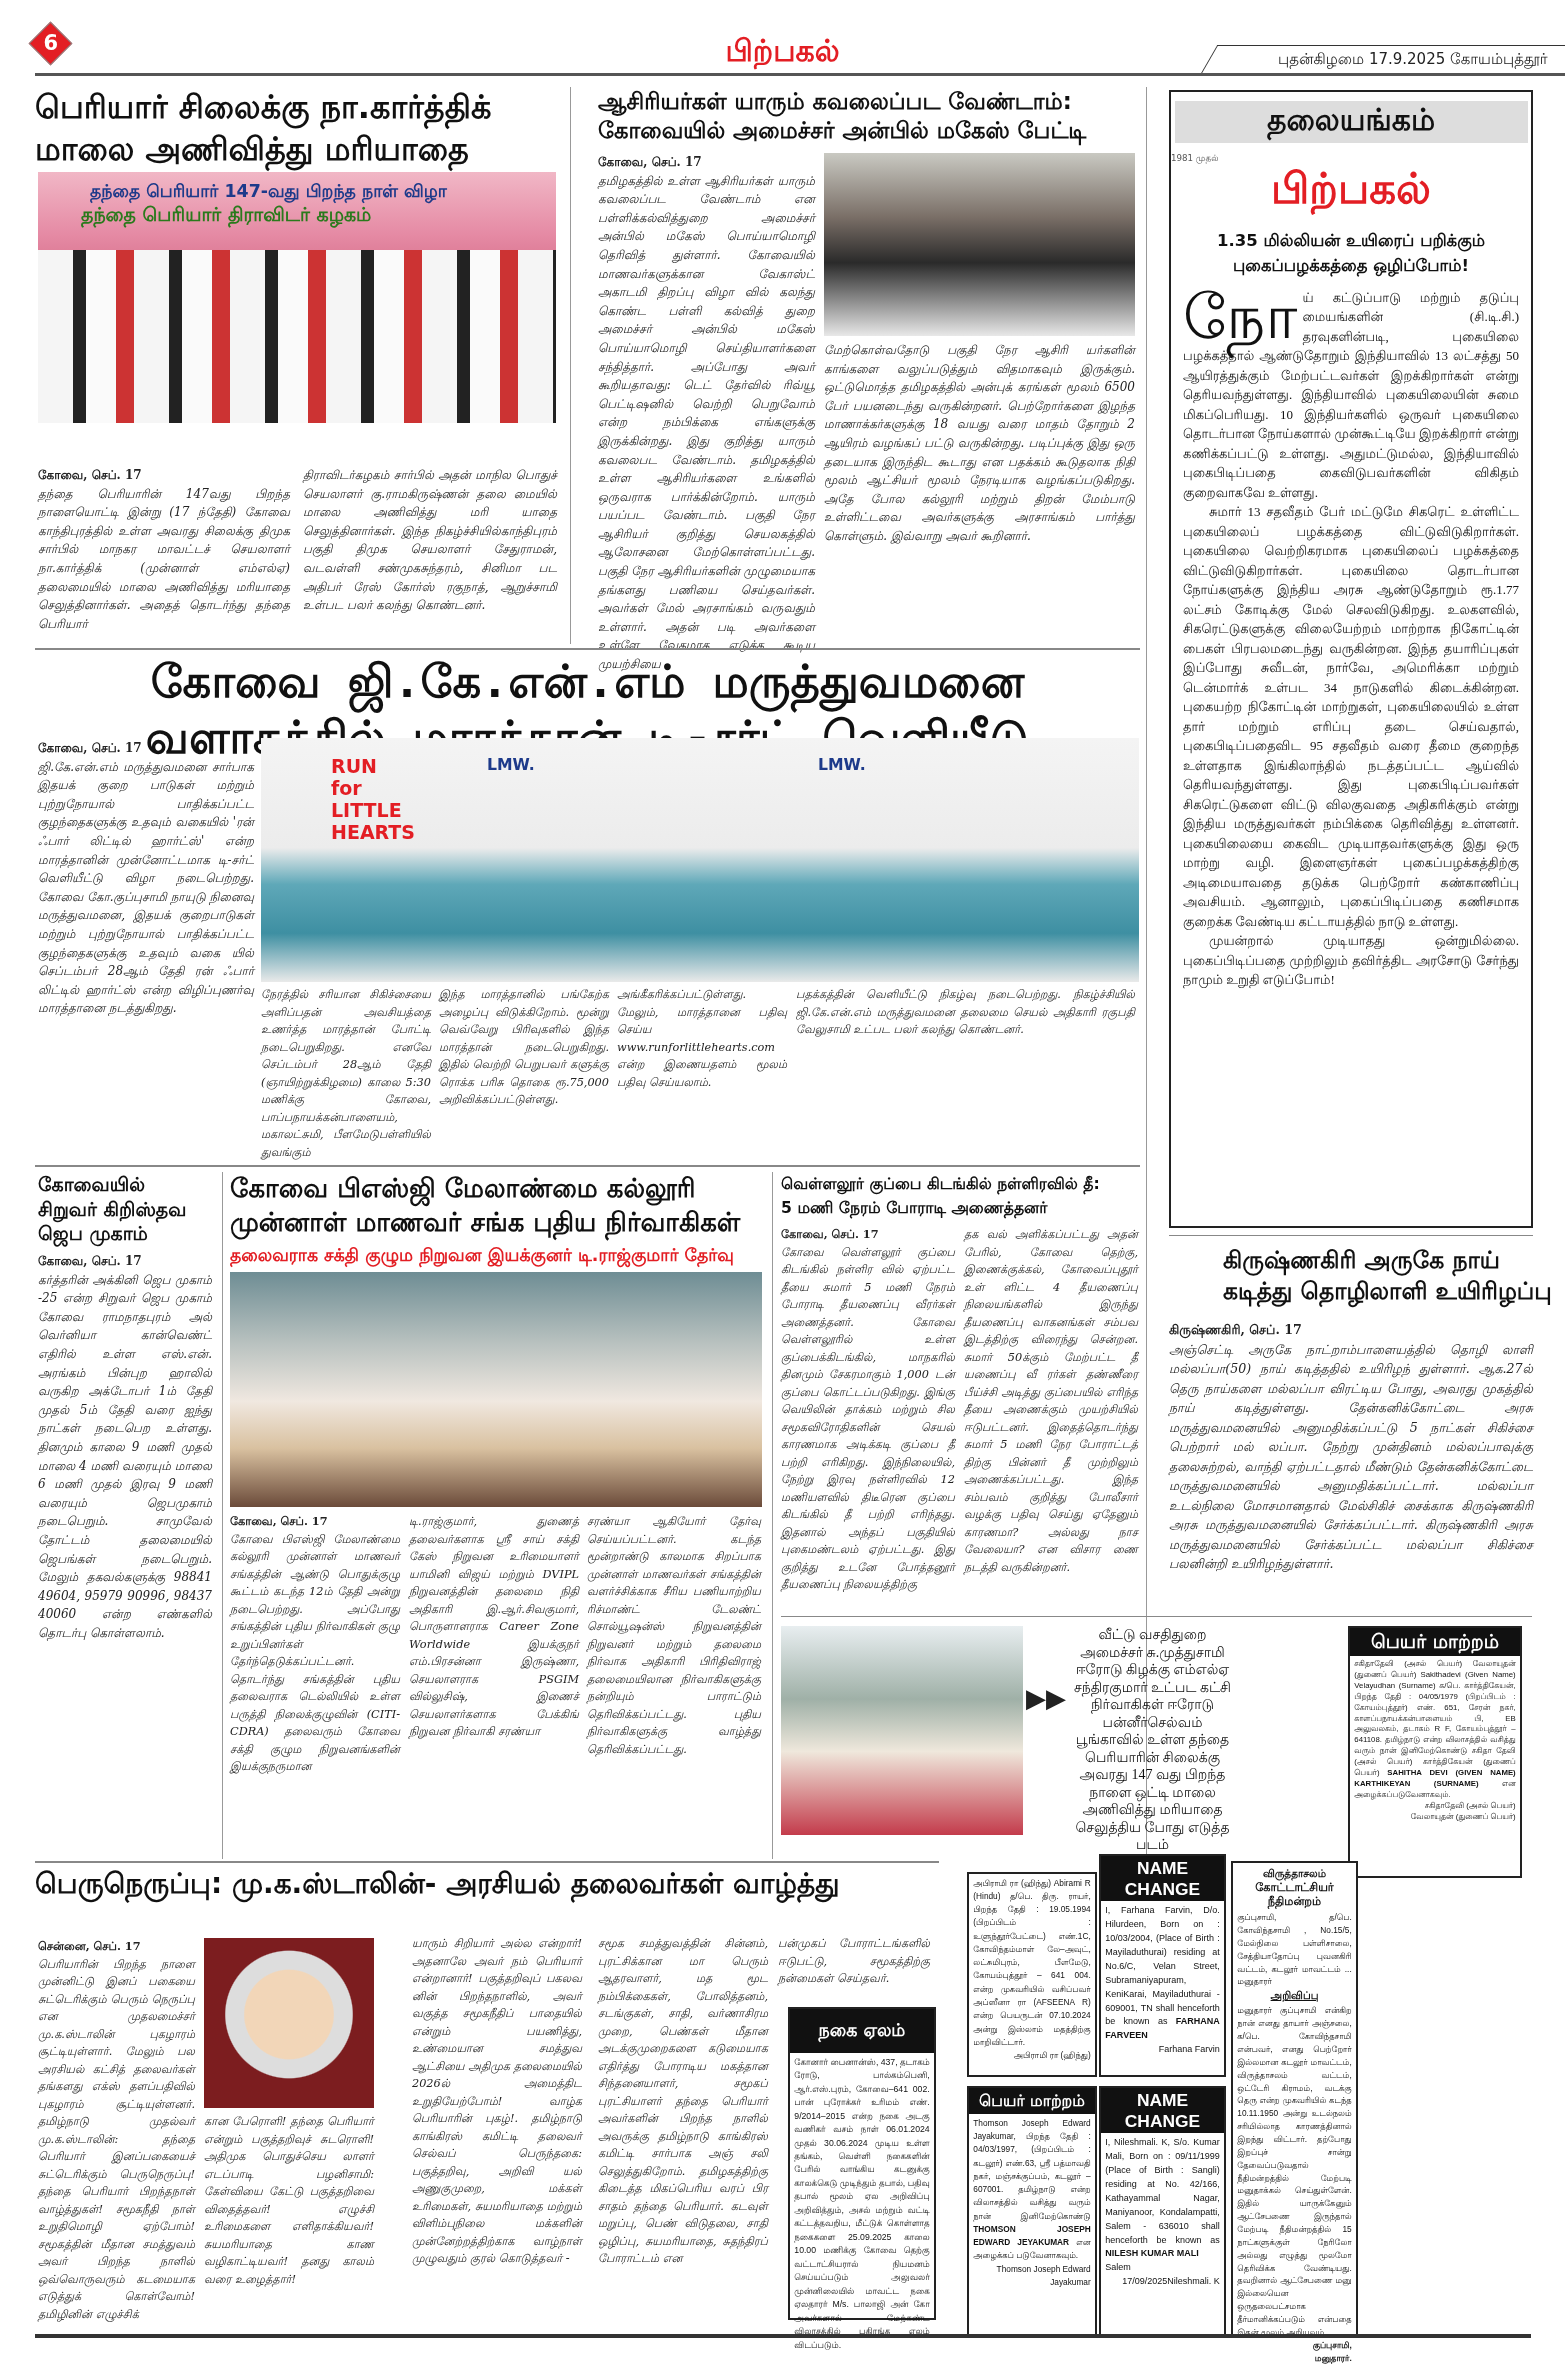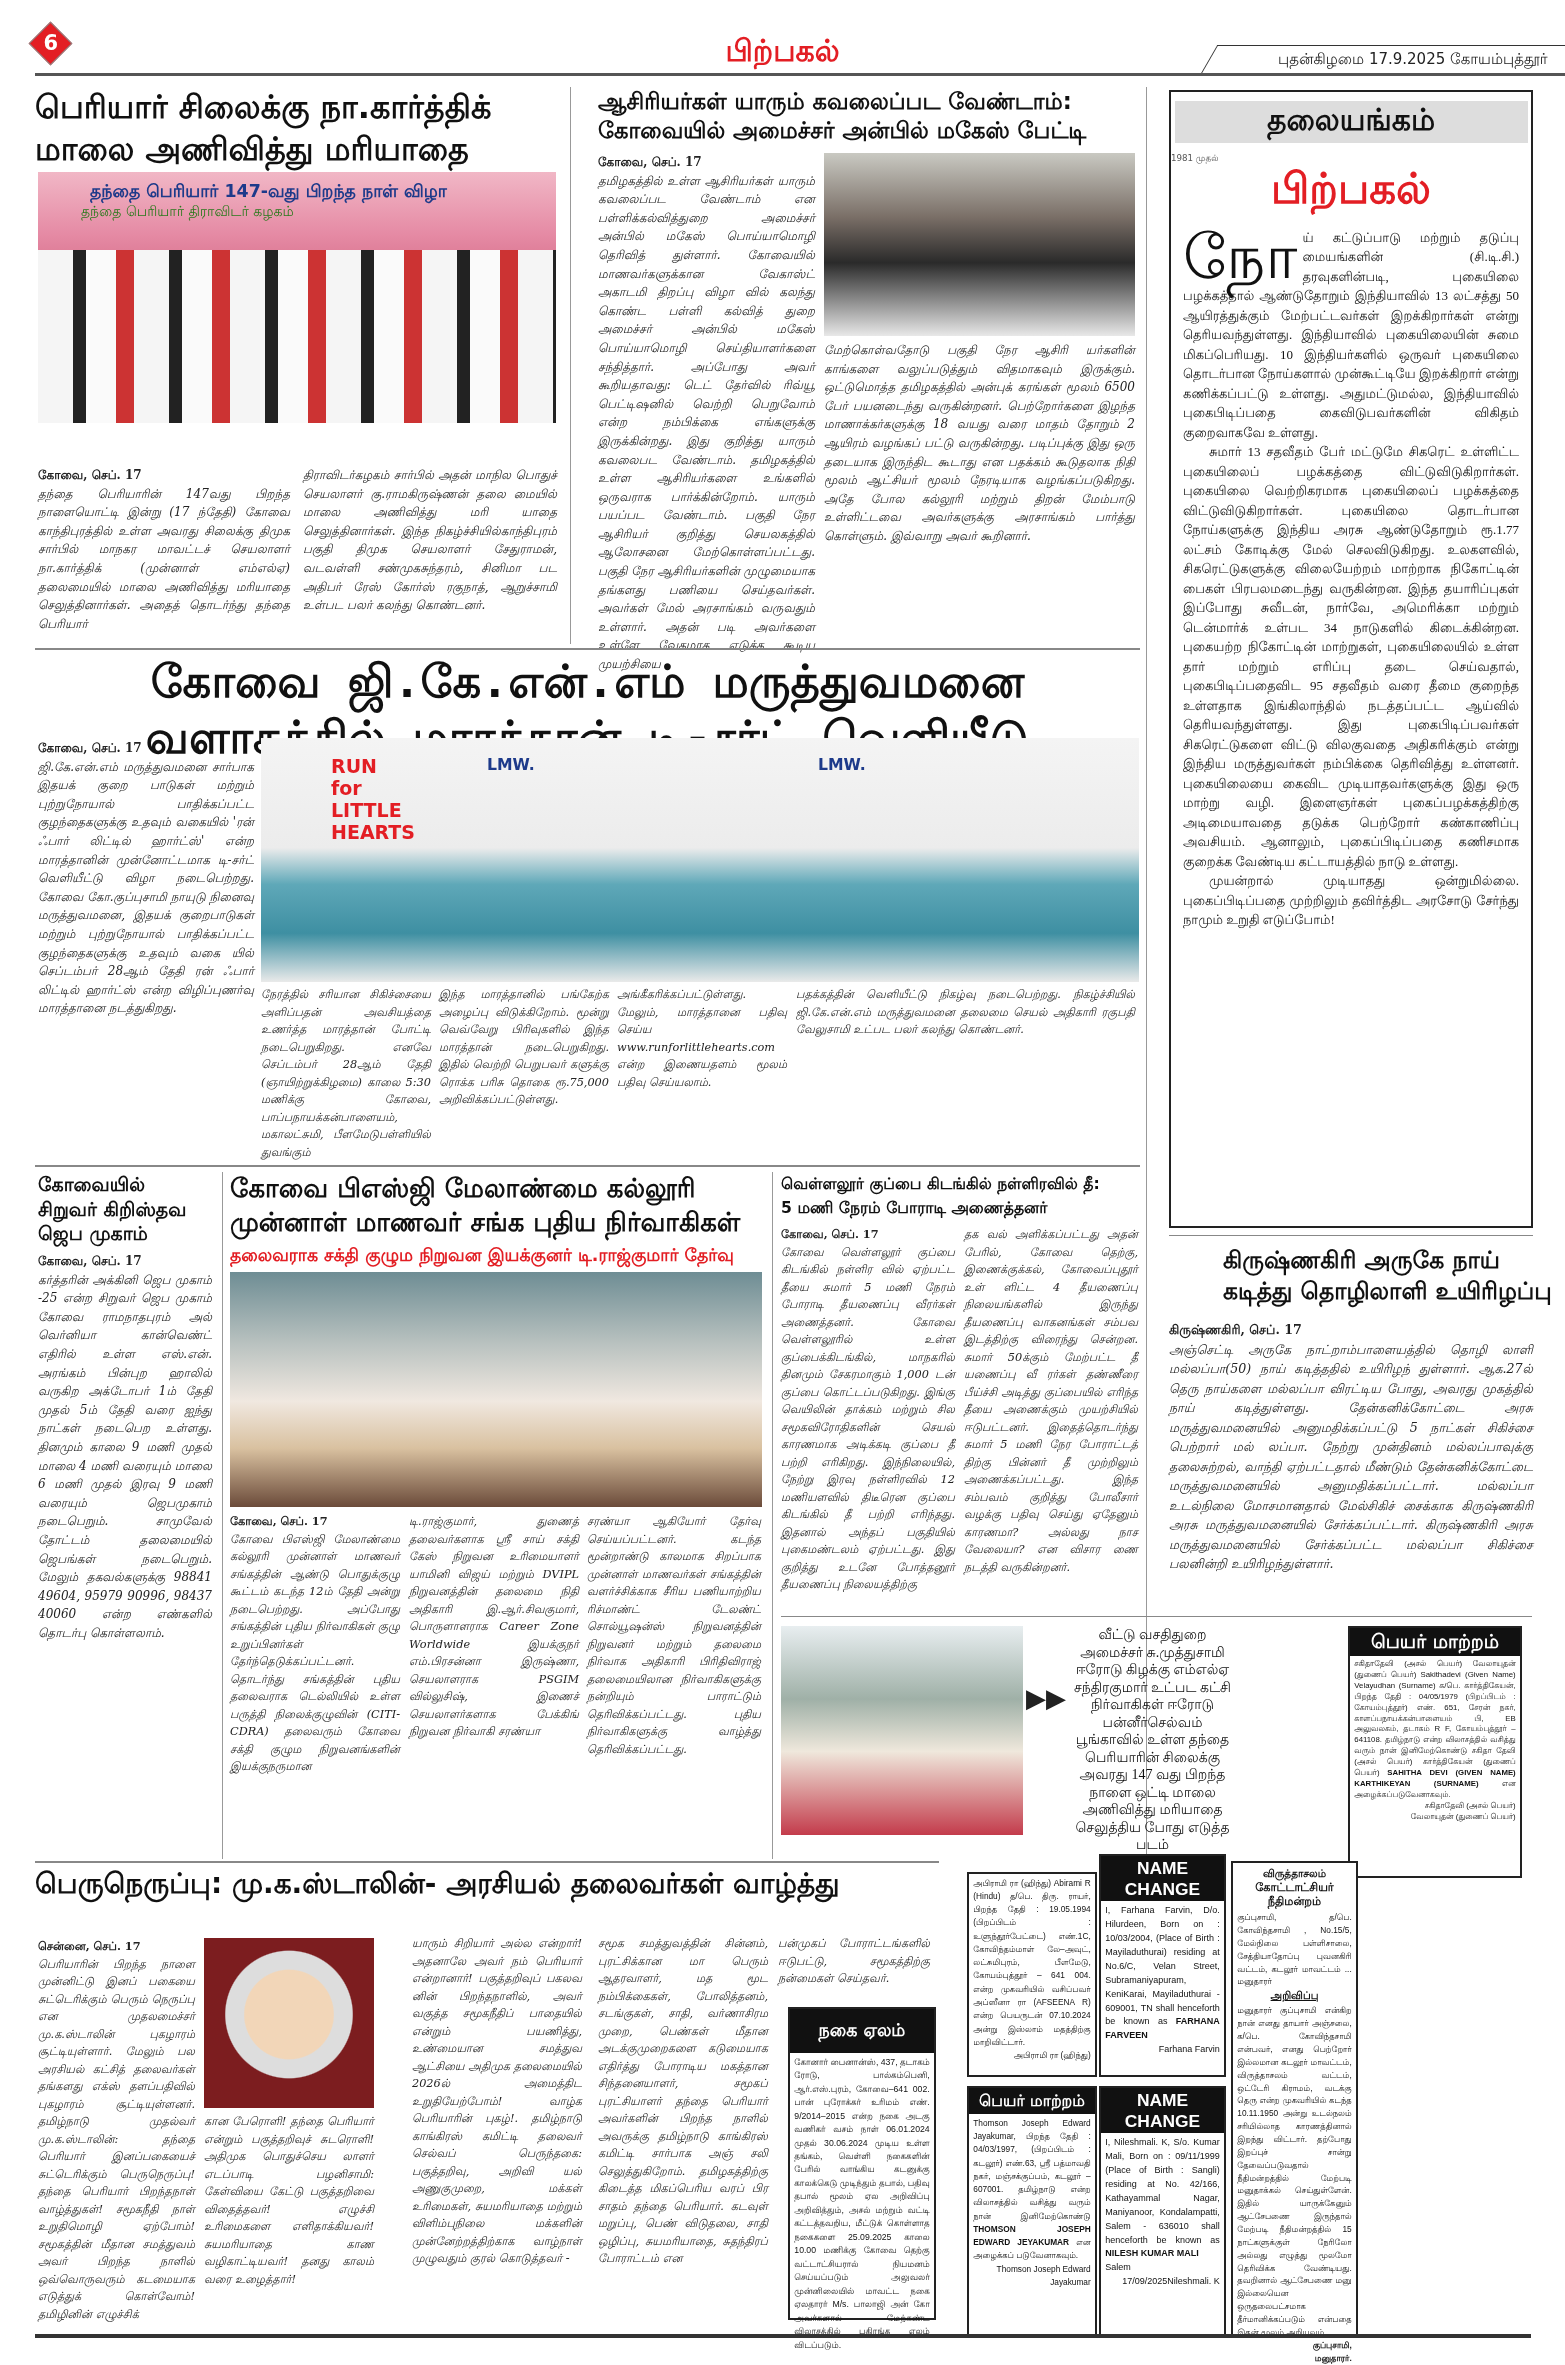--- a/index.html
+++ b/index.html
@@ -31,21 +31,21 @@
 <div class="datebox"></div>
 <div class="dateline">புதன்கிழமை 17.9.2025 கோயம்புத்தூர்</div>
 <div class="hd-rule"></div>
 
 <div class="abs hl" style="left:35px;top:87px;width:531px;font-size:32px">
  <div>பெரியார் சிலைக்கு நா.கார்த்திக்</div>
  <div>மாலை அணிவித்து மரியாதை</div>
 </div>
 <div class="photo" style="left:38px;top:172px;width:518px;height:251px;background:linear-gradient(180deg,#f1b7c6 0%,#e58aa4 25%,#d46a86 45%,#9a7f7a 60%,#eee 75%,#333 100%)">
  <div style="position:absolute;left:52px;top:8.7px;font-weight:bold;font-size:17.4px;color:#1d3a8a">தந்தை பெரியார் 147-வது பிறந்த நாள் விழா</div>
- <div style="position:absolute;left:43px;top:31px;font-weight:normal;font-size:14px;color:#2a7a1c">தந்தை பெரியார் திராவிடர் கழகம்</div>
+ <div style="position:absolute;left:43px;top:31px;font-weight:bold;font-size:19px;color:#2a7a1c">தந்தை பெரியார் திராவிடர் கழகம்</div>
  <div style="position:absolute;left:0;top:78px;width:518px;height:210px;background:repeating-linear-gradient(90deg,#f5f5f5 0 35px,#222 35px 48px,#fafafa 48px 78px,#c33 78px 96px)"></div>
 </div>
 <div class="abs body" style="left:38px;top:466px;width:252px"><b style="font-style:normal">கோவை, செப். 17</b><br><span>தந்தை பெரியாரின் 147வது பிறந்த நாளையொட்டி இன்று (17 ந்தேதி) கோவை காந்திபுரத்தில் உள்ள அவரது சிலைக்கு திமுக சார்பில் மாநகர மாவட்டச் செயலாளர் நா.கார்த்திக் (முன்னாள் எம்எல்ஏ) தலைமையில் மாலை அணிவித்து மரியாதை செலுத்தினார்கள். அதைத் தொடர்ந்து தந்தை பெரியார்</span></div>
 <div class="abs body" style="left:303px;top:466px;width:254px"><span>திராவிடர்கழகம் சார்பில் அதன் மாநில பொதுச் செயலாளர் கு.ராமகிருஷ்ணன் தலை மையில் மாலை அணிவித்து மரி யாதை செலுத்தினார்கள். இந்த நிகழ்ச்சியில்காந்திபுரம் பகுதி திமுக செயலாளர் சேதுராமன், வடவள்ளி சண்முகசுந்தரம், சினிமா பட அதிபர் ரேஸ் கோர்ஸ் ரகுநாத், ஆறுச்சாமி உள்பட பலர் கலந்து கொண்டனர்.</span></div>
 <div class="vrule" style="left:570px;top:87px;height:557px"></div>
 
 <div class="abs hl" style="left:598px;top:87px;width:539px;font-size:22.6px">
  <div>ஆசிரியர்கள் யாரும் கவலைப்பட வேண்டாம்:</div>
  <div>கோவையில் அமைச்சர் அன்பில் மகேஸ் பேட்டி</div>
 </div>
@@ -94,20 +94,24 @@
  <div>வெள்ளலூர் குப்பை கிடங்கில் நள்ளிரவில் தீ:</div>
  <div>5 மணி நேரம் போராடி அணைத்தனர்</div>
 </div>
 <div class="abs body" style="left:781px;top:1226px;width:174px;font-size:11.3px"><b style="font-style:normal">கோவை, செப். 17</b><br><span>கோவை வெள்ளலூர் குப்பை கிடங்கில் நள்ளிர வில் ஏற்பட்ட தீயை சுமார் 5 மணி நேரம் போராடி தீயணைப்பு வீரர்கள் அணைத்தனர். கோவை வெள்ளலூரில் உள்ள குப்பைக்கிடங்கில், மாநகரில் தினமும் சேகரமாகும் 1,000 டன் குப்பை கொட்டப்படுகிறது. இங்கு வெயிலின் தாக்கம் மற்றும் சில சமூகவிரோதிகளின் செயல் காரணமாக அடிக்கடி குப்பை தீ பற்றி எரிகிறது. இந்நிலையில், நேற்று இரவு நள்ளிரவில் 12 மணியளவில் திடீரென குப்பை கிடங்கில் தீ பற்றி எரிந்தது. இதனால் அந்தப் பகுதியில் புகைமண்டலம் ஏற்பட்டது. இது குறித்து உடனே போத்தனூர் தீயணைப்பு நிலையத்திற்கு</span></div>
 <div class="abs body" style="left:964px;top:1226px;width:174px;font-size:11.3px"><span>தக வல் அளிக்கப்பட்டது அதன் பேரில், கோவை தெற்கு, இணைக்குக்கல், கோவைப்புதூர் உள் ளிட்ட 4 தீயணைப்பு நிலையங்களில் இருந்து தீயணைப்பு வாகனங்கள் சம்பவ இடத்திற்கு விரைந்து சென்றன. சுமார் 50க்கும் மேற்பட்ட தீ யணைப்பு வீ ரர்கள் தண்ணீரை பீய்ச்சி அடித்து குப்பையில் எரிந்த தீயை அணைக்கும் முயற்சியில் ஈடுபட்டனர். இதைத்தொடர்ந்து சுமார் 5 மணி நேர போராட்டத் திற்கு பின்னர் தீ முற்றிலும் அணைக்கப்பட்டது. இந்த சம்பவம் குறித்து போலீசார் வழக்கு பதிவு செய்து ஏதேனும் காரணமா? அல்லது நாச வேலையா? என விசார ணை நடத்தி வருகின்றனர்.</span></div>
 
 <div class="box" style="left:1169px;top:90px;width:364px;height:1138px;border-width:2.6px">
  <div style="margin:8.7px 3.5px 0;background:#ddd;text-align:center;font-weight:bold;font-size:30px;padding:1.7px 0">தலையங்கம்</div>
  <div style="text-align:left;font-size:8.7px;margin-top:10px;color:#555">1981 முதல்</div>
  <div style="text-align:center;color:#e31e24;font-weight:bold;font-size:42px;font-family:'DejaVu Serif',serif">பிற்பகல்</div>
+ <div style="text-align:center;font-weight:bold;font-size:16.5px;margin-top:10.4px;line-height:1.5">
+  <div>1.35 மில்லியன் உயிரைப் பறிக்கும்</div>
+  <div>புகைப்பழக்கத்தை ஒழிப்போம்!</div>
+ </div>
  <div style="padding:8.7px 12px 0;font-family:'Liberation Serif',serif;font-size:13px;line-height:1.5;text-align:justify">
   <span style="float:left;font-size:61px;line-height:52px;font-family:'DejaVu Serif',serif;margin:3.5px 5.2px 0 0">நோ</span>
   <span>ய் கட்டுப்பாடு மற்றும் தடுப்பு மையங்களின் (சி.டி.சி.) தரவுகளின்படி, புகையிலை பழக்கத்தால் ஆண்டுதோறும் இந்தியாவில் 13 லட்சத்து 50 ஆயிரத்துக்கும் மேற்பட்டவர்கள் இறக்கிறார்கள் என்று தெரியவந்துள்ளது. இந்தியாவில் புகையிலையின் சுமை மிகப்பெரியது. 10 இந்தியர்களில் ஒருவர் புகையிலை தொடர்பான நோய்களால் முன்கூட்டியே இறக்கிறார் என்று கணிக்கப்பட்டு உள்ளது. அதுமட்டுமல்ல, இந்தியாவில் புகைபிடிப்பதை கைவிடுபவர்களின் விகிதம் குறைவாகவே உள்ளது.</span>
   <p style="text-indent:26px">சுமார் 13 சதவீதம் பேர் மட்டுமே சிகரெட் உள்ளிட்ட புகையிலைப் பழக்கத்தை விட்டுவிடுகிறார்கள். புகையிலை வெற்றிகரமாக புகையிலைப் பழக்கத்தை விட்டுவிடுகிறார்கள். புகையிலை தொடர்பான நோய்களுக்கு இந்திய அரசு ஆண்டுதோறும் ரூ.1.77 லட்சம் கோடிக்கு மேல் செலவிடுகிறது. உலகளவில், சிகரெட்டுகளுக்கு விலையேற்றம் மாற்றாக நிகோட்டின் பைகள் பிரபலமடைந்து வருகின்றன. இந்த தயாரிப்புகள் இப்போது சுவீடன், நார்வே, அமெரிக்கா மற்றும் டென்மார்க் உள்பட 34 நாடுகளில் கிடைக்கின்றன. புகையற்ற நிகோட்டின் மாற்றுகள், புகையிலையில் உள்ள தார் மற்றும் எரிப்பு தடை செய்வதால், புகைபிடிப்பதைவிட 95 சதவீதம் வரை தீமை குறைந்த உள்ளதாக இங்கிலாந்தில் நடத்தப்பட்ட ஆய்வில் தெரியவந்துள்ளது. இது புகைபிடிப்பவர்கள் சிகரெட்டுகளை விட்டு விலகுவதை அதிகரிக்கும் என்று இந்திய மருத்துவர்கள் நம்பிக்கை தெரிவித்து உள்ளனர். புகையிலையை கைவிட முடியாதவர்களுக்கு இது ஒரு மாற்று வழி. இளைஞர்கள் புகைப்பழக்கத்திற்கு அடிமையாவதை தடுக்க பெற்றோர் கண்காணிப்பு அவசியம். ஆனாலும், புகைப்பிடிப்பதை கணிசமாக குறைக்க வேண்டிய கட்டாயத்தில் நாடு உள்ளது.</p>
   <p style="text-indent:26px">முயன்றால் முடியாதது ஒன்றுமில்லை. புகைப்பிடிப்பதை முற்றிலும் தவிர்த்திட அரசோடு சேர்ந்து நாமும் உறுதி எடுப்போம்!</p>
  </div>
 </div>
 
 <div class="hrule" style="left:1169px;top:1235px;width:364px;height:0.9px"></div>
 <div class="abs hl" style="left:1223px;top:1245px;width:365px;font-size:23.5px">

